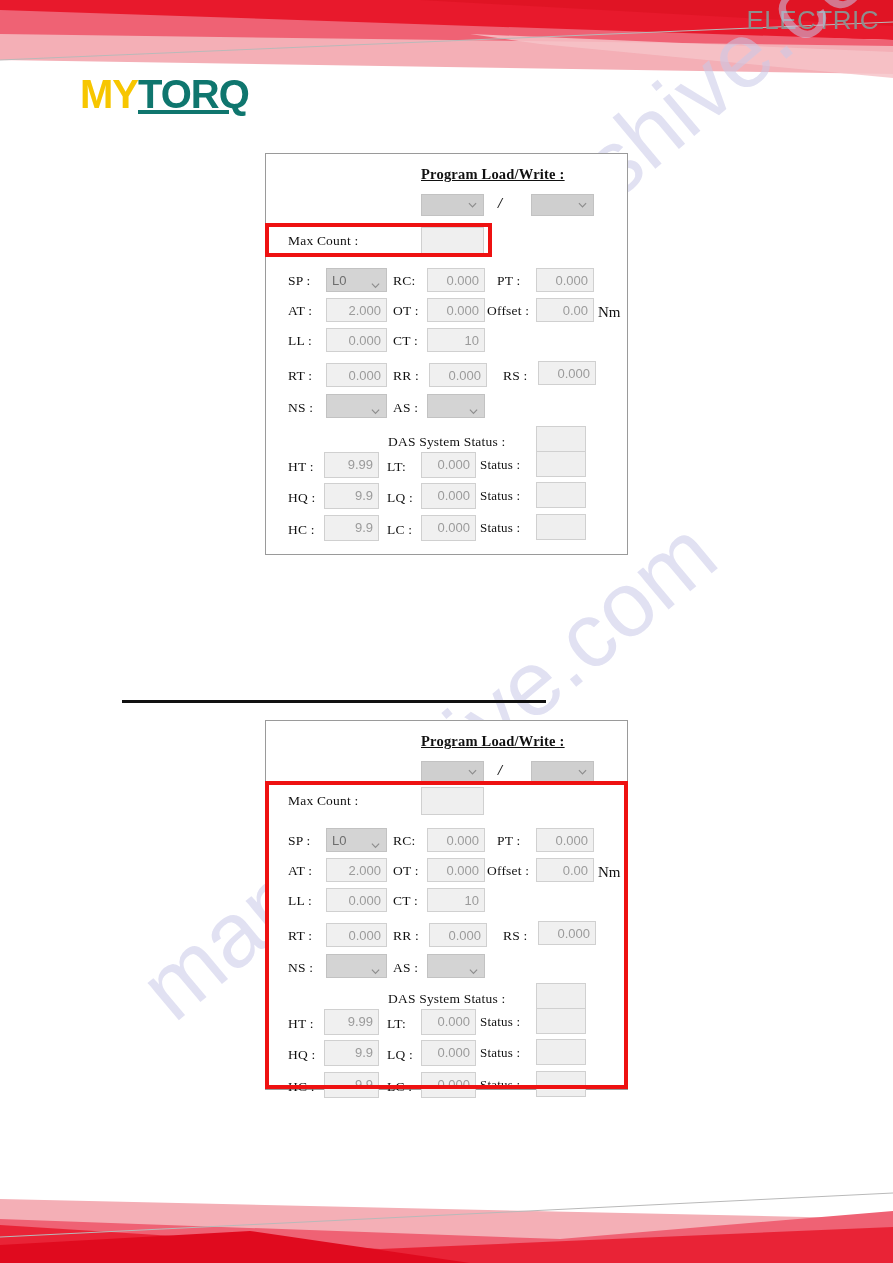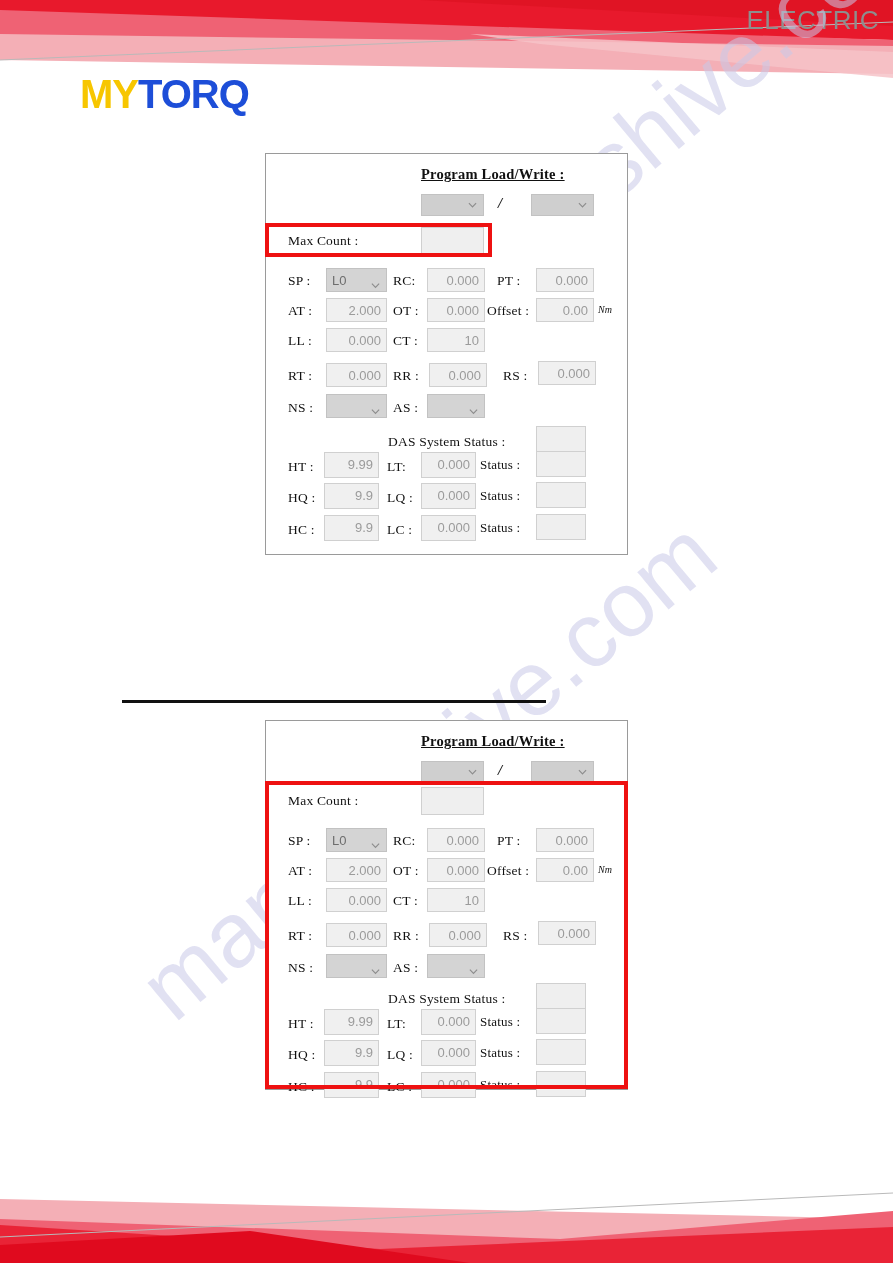--- a/index.html
+++ b/index.html
@@ -26,21 +26,21 @@
   }
   .brand-sub div { display:block; }
 
   
   .logo {
     position:absolute; left:80px; top:72px;
     font-family:"Liberation Sans","DejaVu Sans",sans-serif;
     font-size:40px; font-weight:bold; letter-spacing:-1px;
   }
   .logo .my { color:#F7C600; }
-  .logo .torq { color:#1d4ed8; }
+  .logo .torq { color:#0f766e;text-decoration:underline; }
 
   
   .watermark {
     position:absolute; pointer-events:none; user-select:none;
     font-family:"Liberation Sans","DejaVu Sans",sans-serif;
     color:#c9c9e8; opacity:.55; font-size:92px; white-space:nowrap;
     transform-origin: left top;
   }
   .wm1 { left:330px; top:332px; transform: rotate(-40deg); }
   .wm2 { left:120px; top:960px; transform: rotate(-40deg); }
@@ -91,21 +91,21 @@
   .fld.blank { color:transparent; background:#efefef; }
   .dd {
     position:absolute; height:24px;
     background:#d4d4d4; border:1px solid #c2c2c2;
     color:#6d6d6d; font-size:13px; text-align:left;
     padding:2px 0 0 5px; line-height:20px;
     font-family:"Liberation Sans","DejaVu Sans",sans-serif;
   }
   .dd.empty { color:transparent; }
   .dd .arw { position:absolute; right:6px; top:7px; width:9px; height:9px; }
-  .unit { position:absolute; font-size:10px;font-style:italic; }
+  .unit { position:absolute; font-size:15px; }
 
   
   .redbox {
     position:absolute; border:4px solid #ee1111; background:transparent;
     pointer-events:none;
   }
   #redbox-1 { left:265px; top:223px; width:227px; height:34px; }
   #redbox-2 { left:265px; top:781px; width:363px; height:308px; }
 
   

